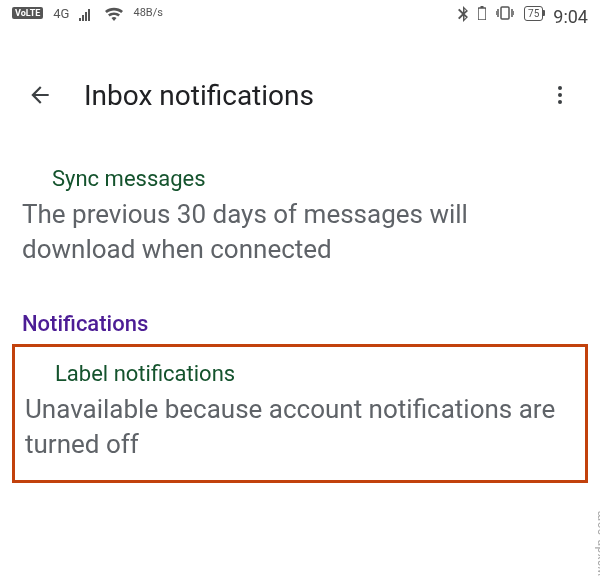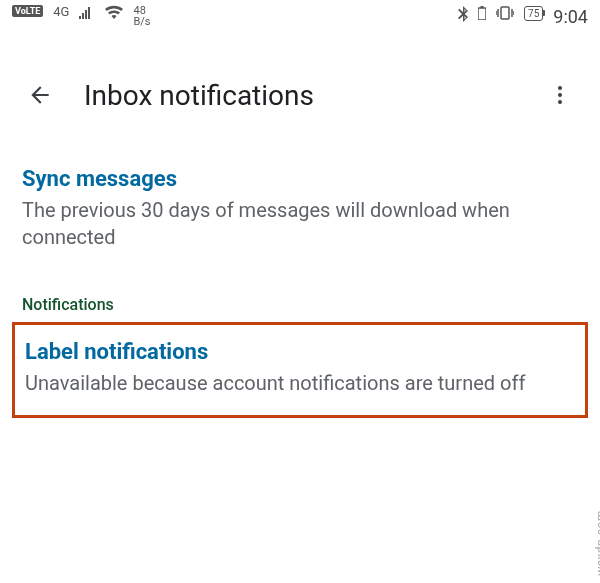--- a/index.html
+++ b/index.html
@@ -32,21 +32,21 @@
     .volte-badge {
       background: #555;
       color: #fff;
       font-size: 9px;
       font-weight: bold;
       padding: 1px 3px;
       border-radius: 2px;
     }
     .net-speed {
       display: flex;
-      flex-direction: column;
+      flex-direction: row;
       line-height: 1;
       font-size: 11px;
       color: #555;
       align-items: flex-start;
     }
     .batt-box {
       border: 1.5px solid #555;
       border-radius: 3px;
       font-size: 10px;
       padding: 0 3px;
@@ -94,32 +94,33 @@
       cursor: pointer;
     }
     .content {
       padding: 0 22px;
     }
     .setting-block {
       padding: 18px 0;
     }
     .setting-title {
       font-size: 22px;
-      color: #0369a1;
+      color: #14532d;
       margin-bottom: 6px;
-      font-weight: 700;
+      font-weight: 400;
+      margin-left: 30px;
     }
     .setting-desc {
-      font-size: 20px;
+      font-size: 26px;
       color: #5f6368;
       line-height: 1.35;
     }
     .section-header {
-      font-size: 16px;
-      color: #14532d;
+      font-size: 22px;
+      color: #4c1d95;
       font-weight: 500;
       margin-top: 26px;
       margin-bottom: 4px;
     }
     .highlighted {
       border: 3px solid #c2410c;
       margin-left: -10px;
       margin-right: -10px;
       padding: 14px 10px 18px 10px;
       margin-top: 8px;

